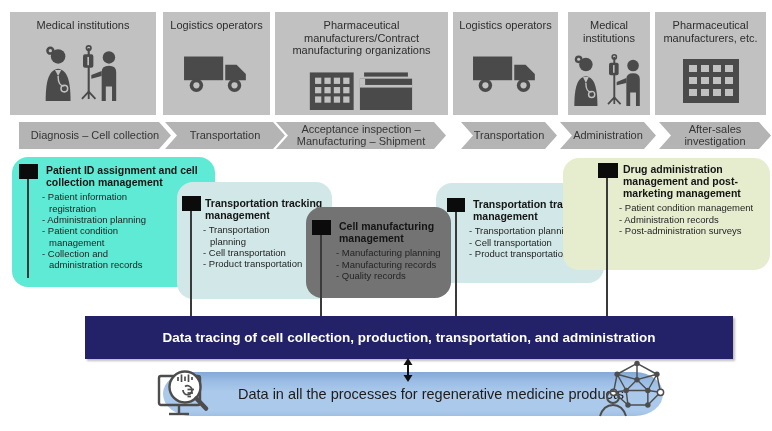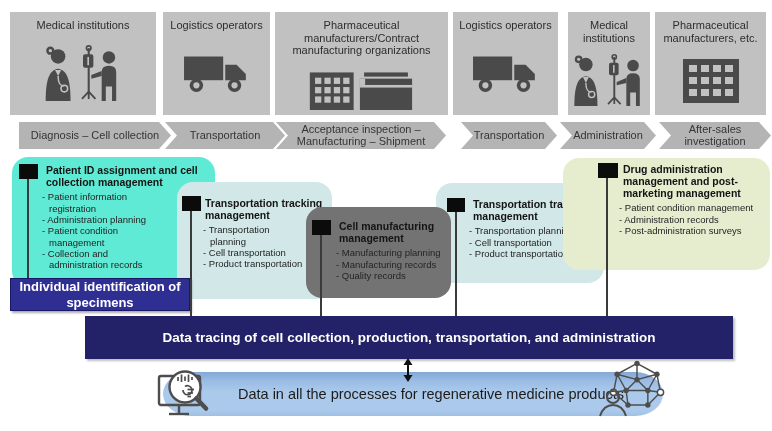--- a/index.html
+++ b/index.html
@@ -263,21 +263,20 @@
   <div class="cline" id="l2"></div>
   <div class="cline" id="l3"></div>
   <div class="cline" id="l4"></div>
   <div class="cline" id="l5"></div>
   <div class="csq" id="sq1"></div>
   <div class="csq" id="sq2"></div>
   <div class="csq" id="sq3"></div>
   <div class="csq" id="sq4"></div>
   <div class="csq" id="sq5"></div>
 
-  <div class="navybar" id="bar1">Individual identification of specimens</div>
   <div class="navybar" id="bar2">Data tracing of cell collection, production, transportation, and administration</div>
 
   <div class="floaticon" id="updown">
     <svg width="12" height="24" viewBox="0 0 12 24">
       <line x1="6" y1="5" x2="6" y2="19" stroke="#111" stroke-width="2"></line>
       <polygon points="6,0 1.5,7 10.5,7" fill="#111"></polygon>
       <polygon points="6,24 1.5,17 10.5,17" fill="#111"></polygon>
     </svg>
   </div>
 

